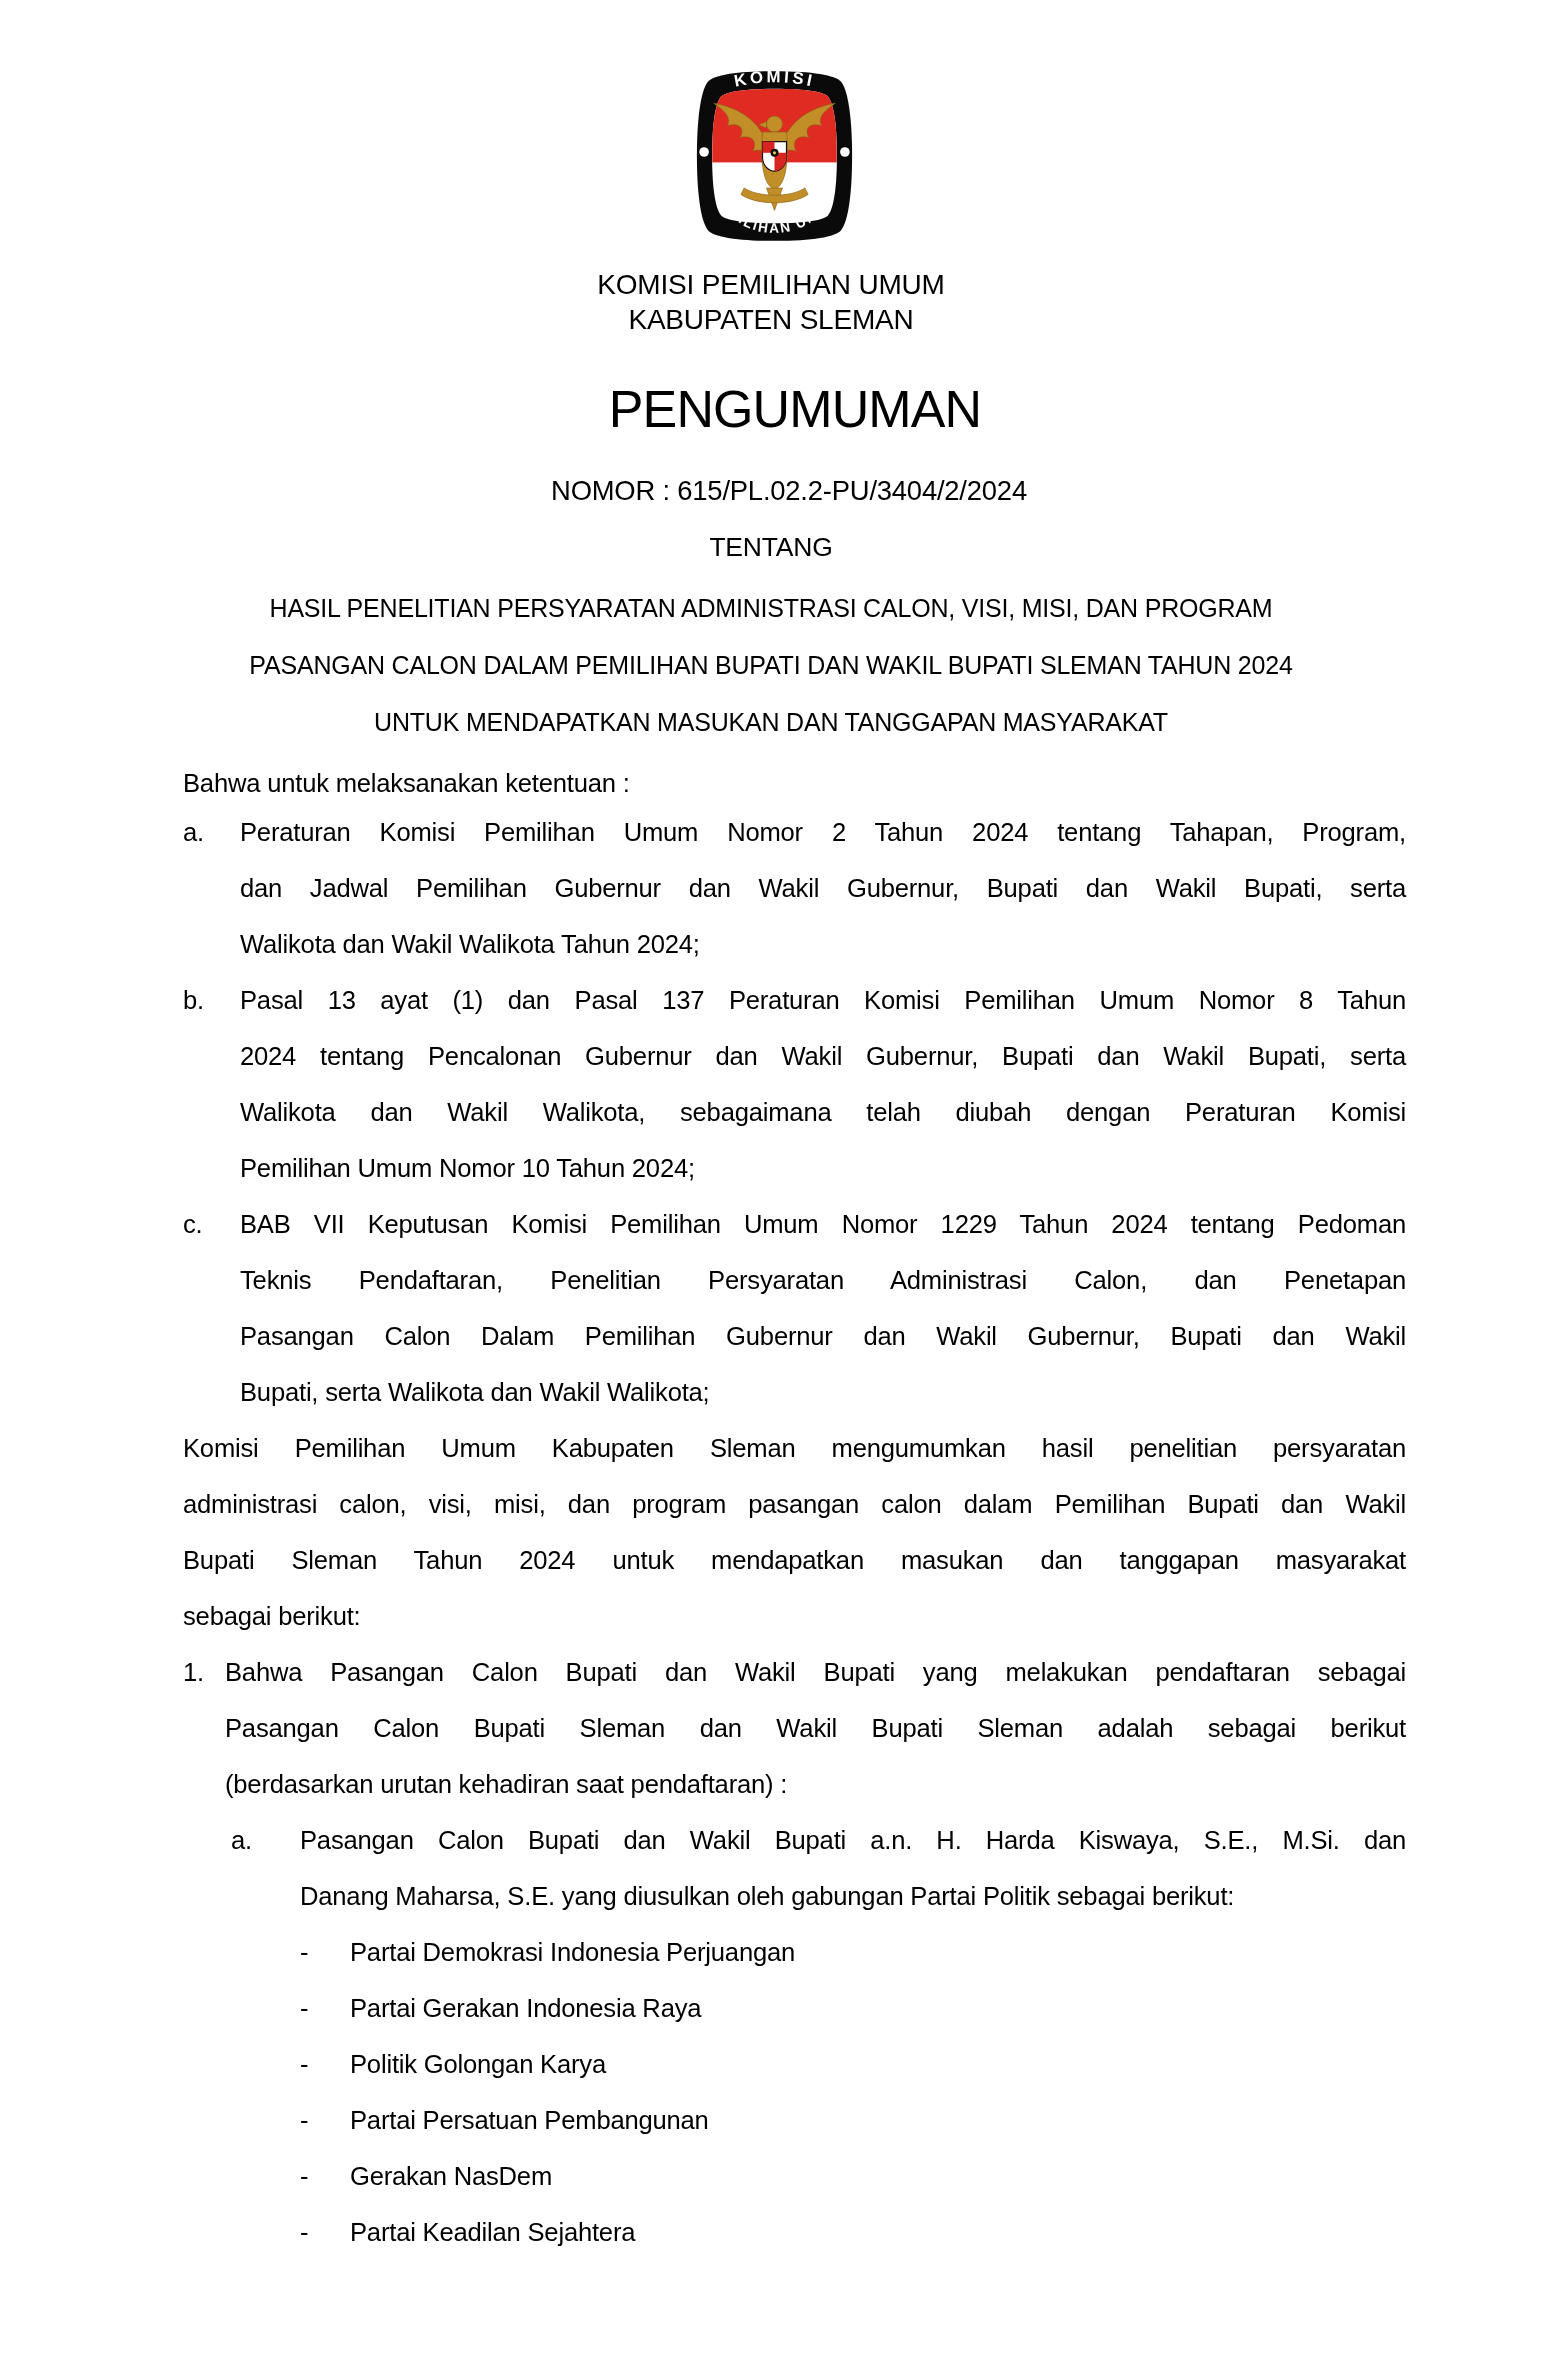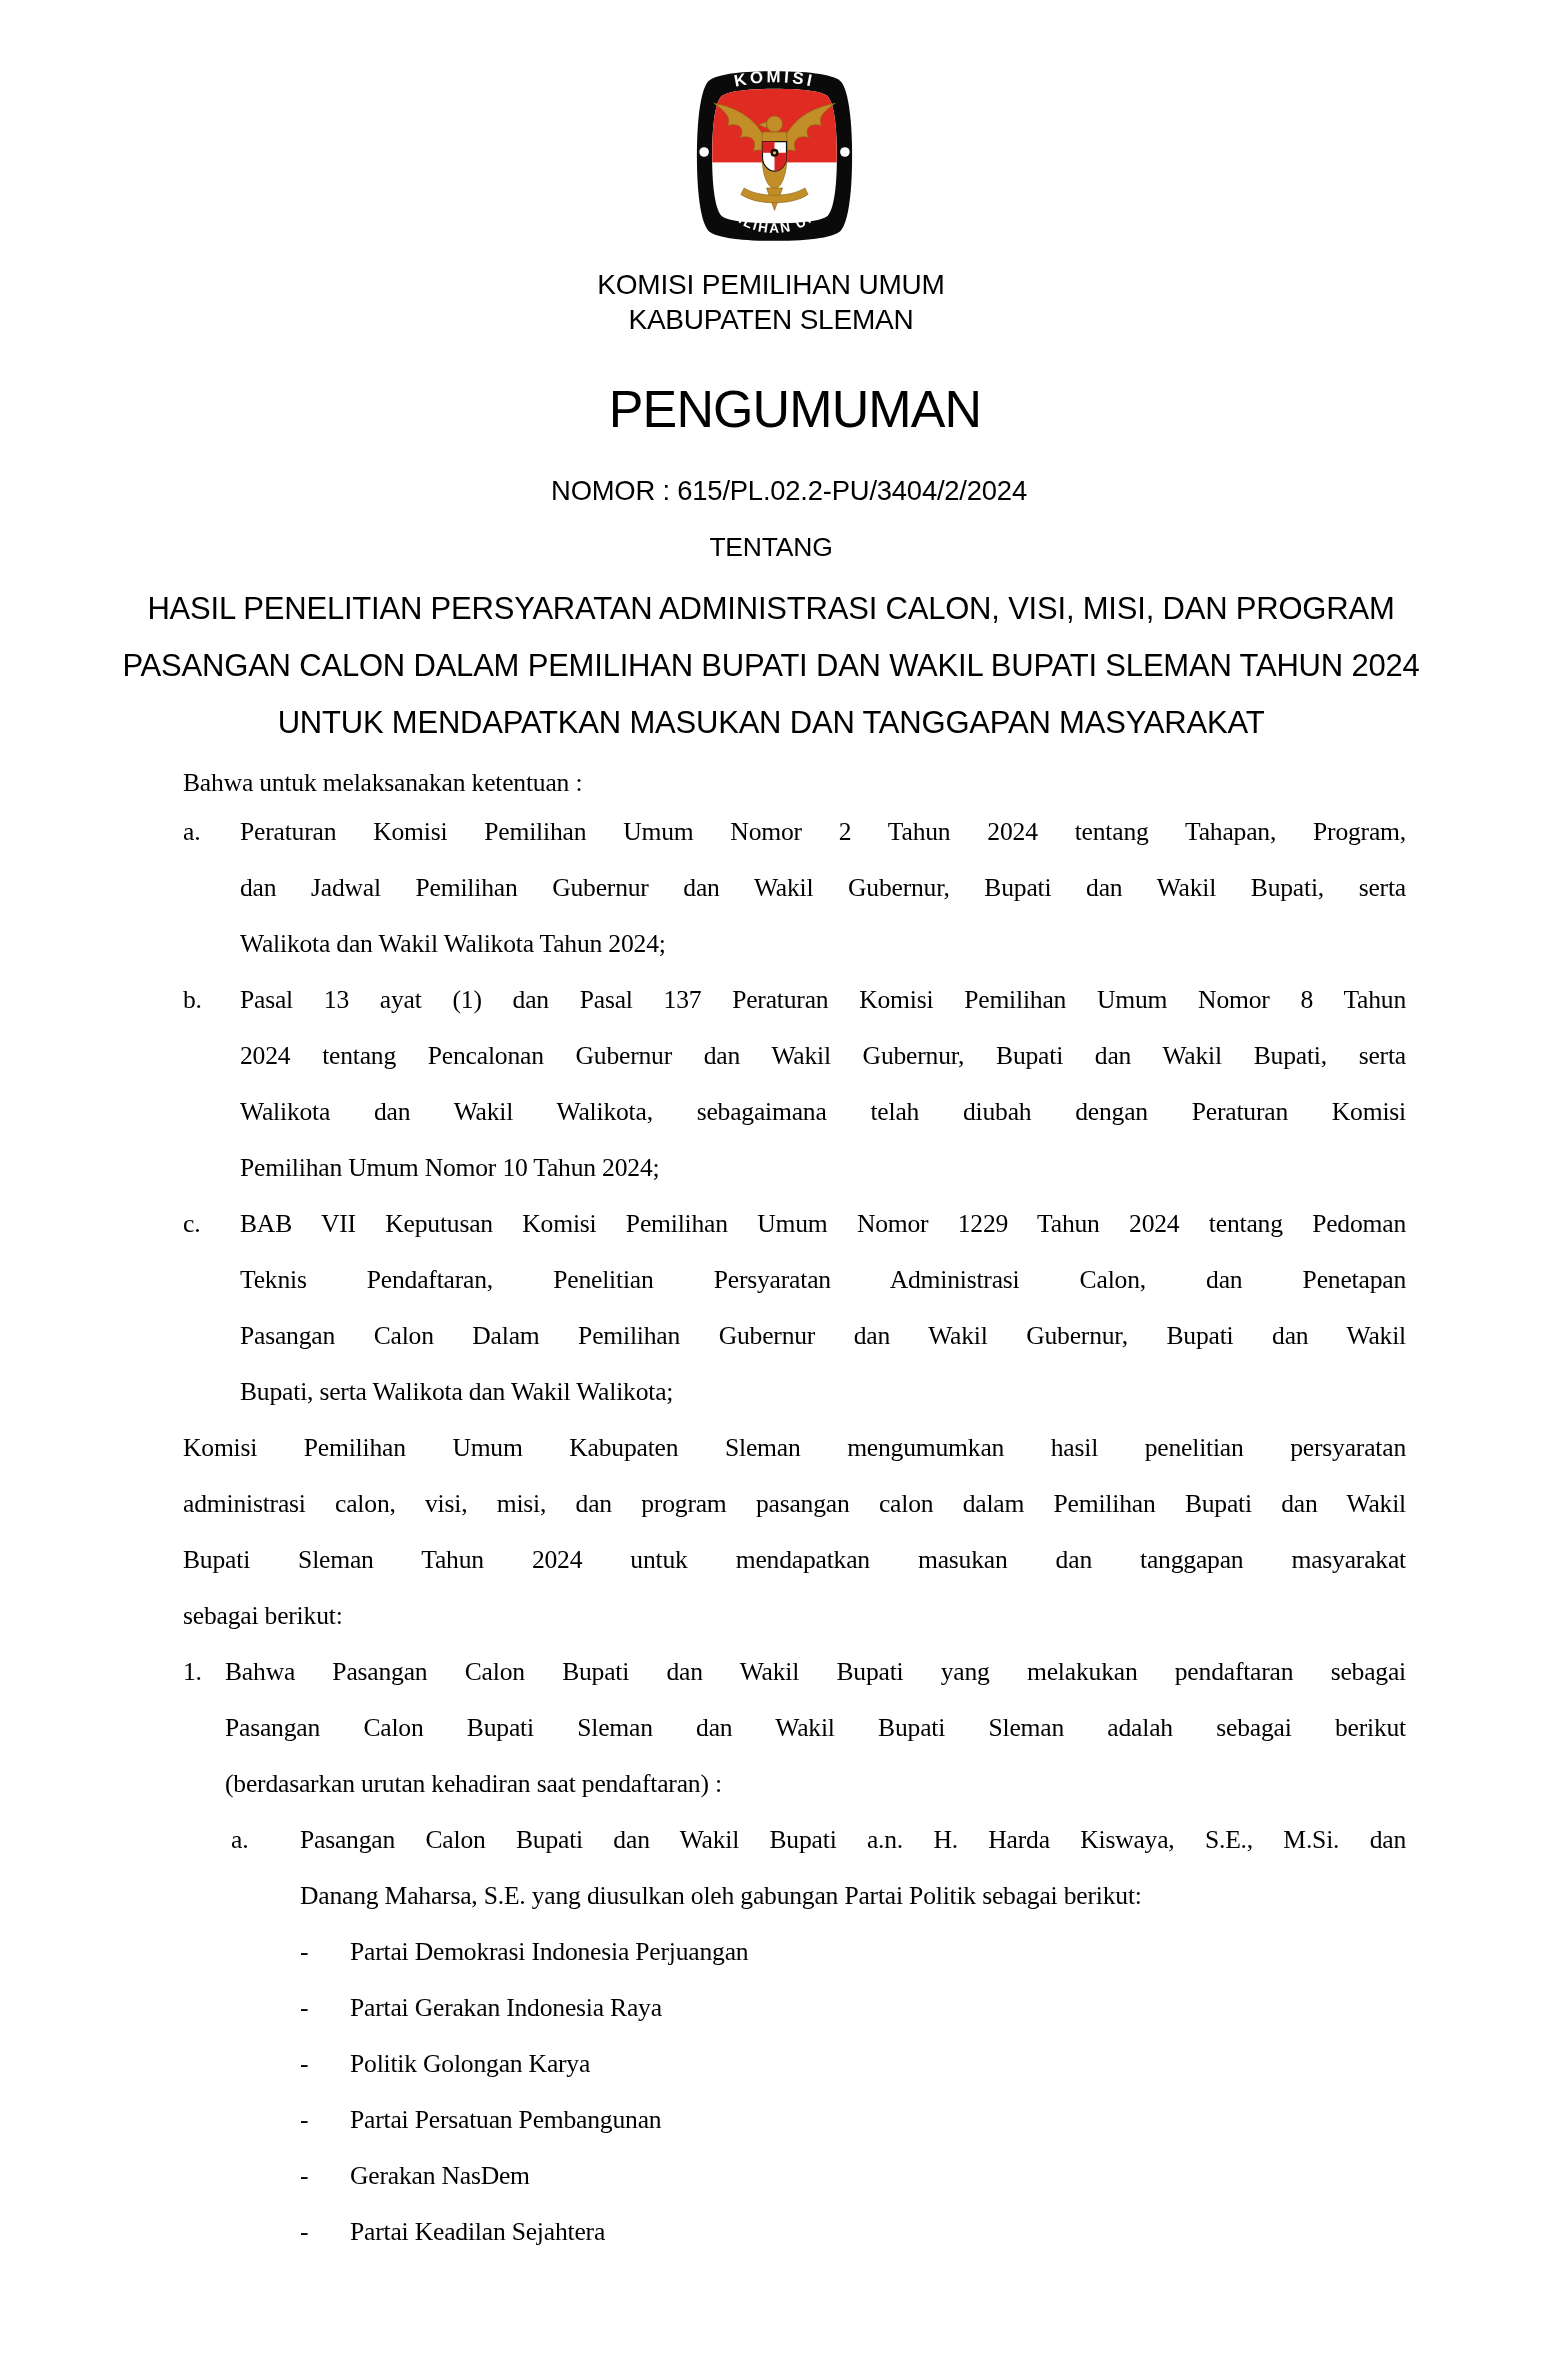--- a/index.html
+++ b/index.html
@@ -14,25 +14,25 @@
   .abs{position:absolute;left:0;right:8px;}
   .center{text-align:center;}
   .nowrap{white-space:nowrap;}
 
   .logo-wrap{position:absolute;top:68px;left:694px;width:161px;height:176px;}
 
   .org{top:267px;font-size:28px;line-height:35px;font-weight:400;}
   .pengumuman{top:377px;font-size:52px;line-height:64px;letter-spacing:-0.9px;padding-left:48px;}
   .nomor{top:473px;font-size:27.4px;line-height:35px;padding-left:36px;}
   .tentang{top:530px;font-size:26.5px;line-height:35px;}
-  .subject{top:580px;font-size:31px;line-height:57px;}
+  .subject{top:580px;font-size:25px;line-height:57px;}
 
   .bodytext{
     position:absolute;top:762px;left:183px;width:1223px;
-    font-size:25.6px;line-height:56px;font-family:Liberation Serif, serif;
+    font-size:25.6px;line-height:56px;
   }
   .intro{line-height:42px;}
   .li{position:relative;}
   .marker{position:absolute;left:0;top:0;}
   .l1{padding-left:57px;}
   .l1num{padding-left:42px;}
   .l2{padding-left:117px;}
   .l2 > .marker{left:48px;}
   .jline{text-align:justify;text-align-last:justify;}
   .jblock .jline:last-of-type{text-align-last:left;}

